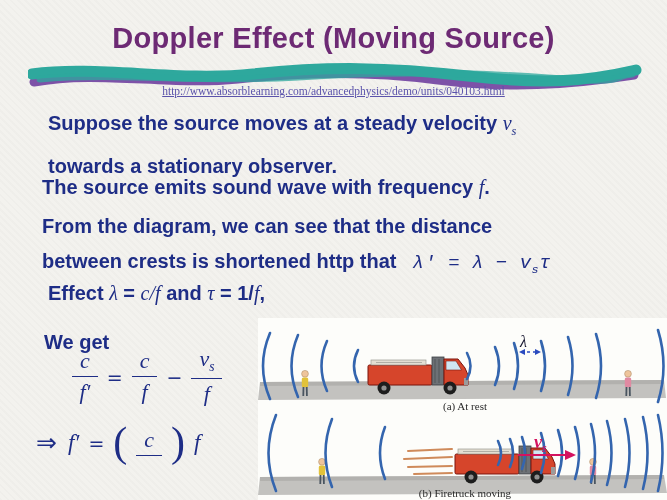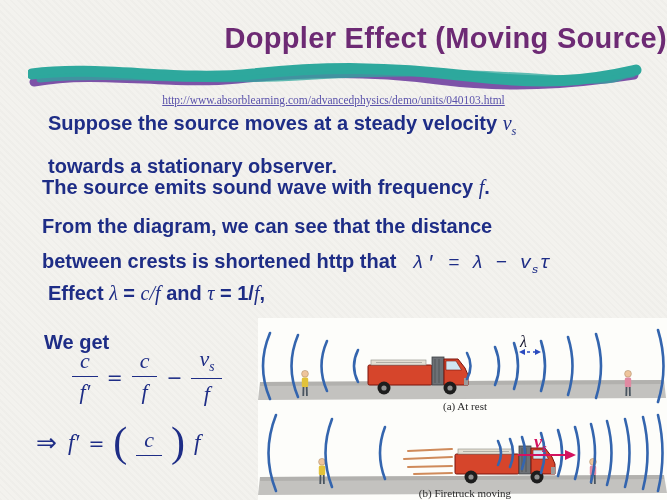--- a/index.html
+++ b/index.html
@@ -4,26 +4,26 @@
 <style>
   html,body{margin:0;padding:0}
   body{
     width:667px;height:500px;position:relative;overflow:hidden;
     background:#f3f2ee;
     background-image:repeating-linear-gradient(45deg, rgba(0,0,0,0.015) 0 2px, transparent 2px 5px);
     font-family:"Liberation Sans",sans-serif;
   }
   .abs{position:absolute}
   .title{
-    top:22px;left:0;width:667px;text-align:right;
+    top:22px;left:0;width:667px;text-align:center;
     font-size:29px;font-weight:600;letter-spacing:.3px;
     color:var(--title,#6d2a74);
   }
   .link{
-    top:94px;left:0;width:667px;text-align:center;
+    top:85px;left:0;width:667px;text-align:center;
     font-family:"Liberation Serif",serif;font-size:11.5px;
     color:var(--link,#5b53ab);text-decoration:underline;cursor:pointer;
   }
   .body-text{
     color:var(--body,#1e2d86);font-size:20px;font-weight:600;line-height:35px;
   }
   .mi{font-family:"Liberation Serif",serif;font-style:italic;font-weight:400}
   .mi sub,.fx sub,.frac sub{font-size:62%;font-style:italic}
   .fx{
     margin-left:16px;font-family:Liberation Mono, monospace;font-style:italic;

